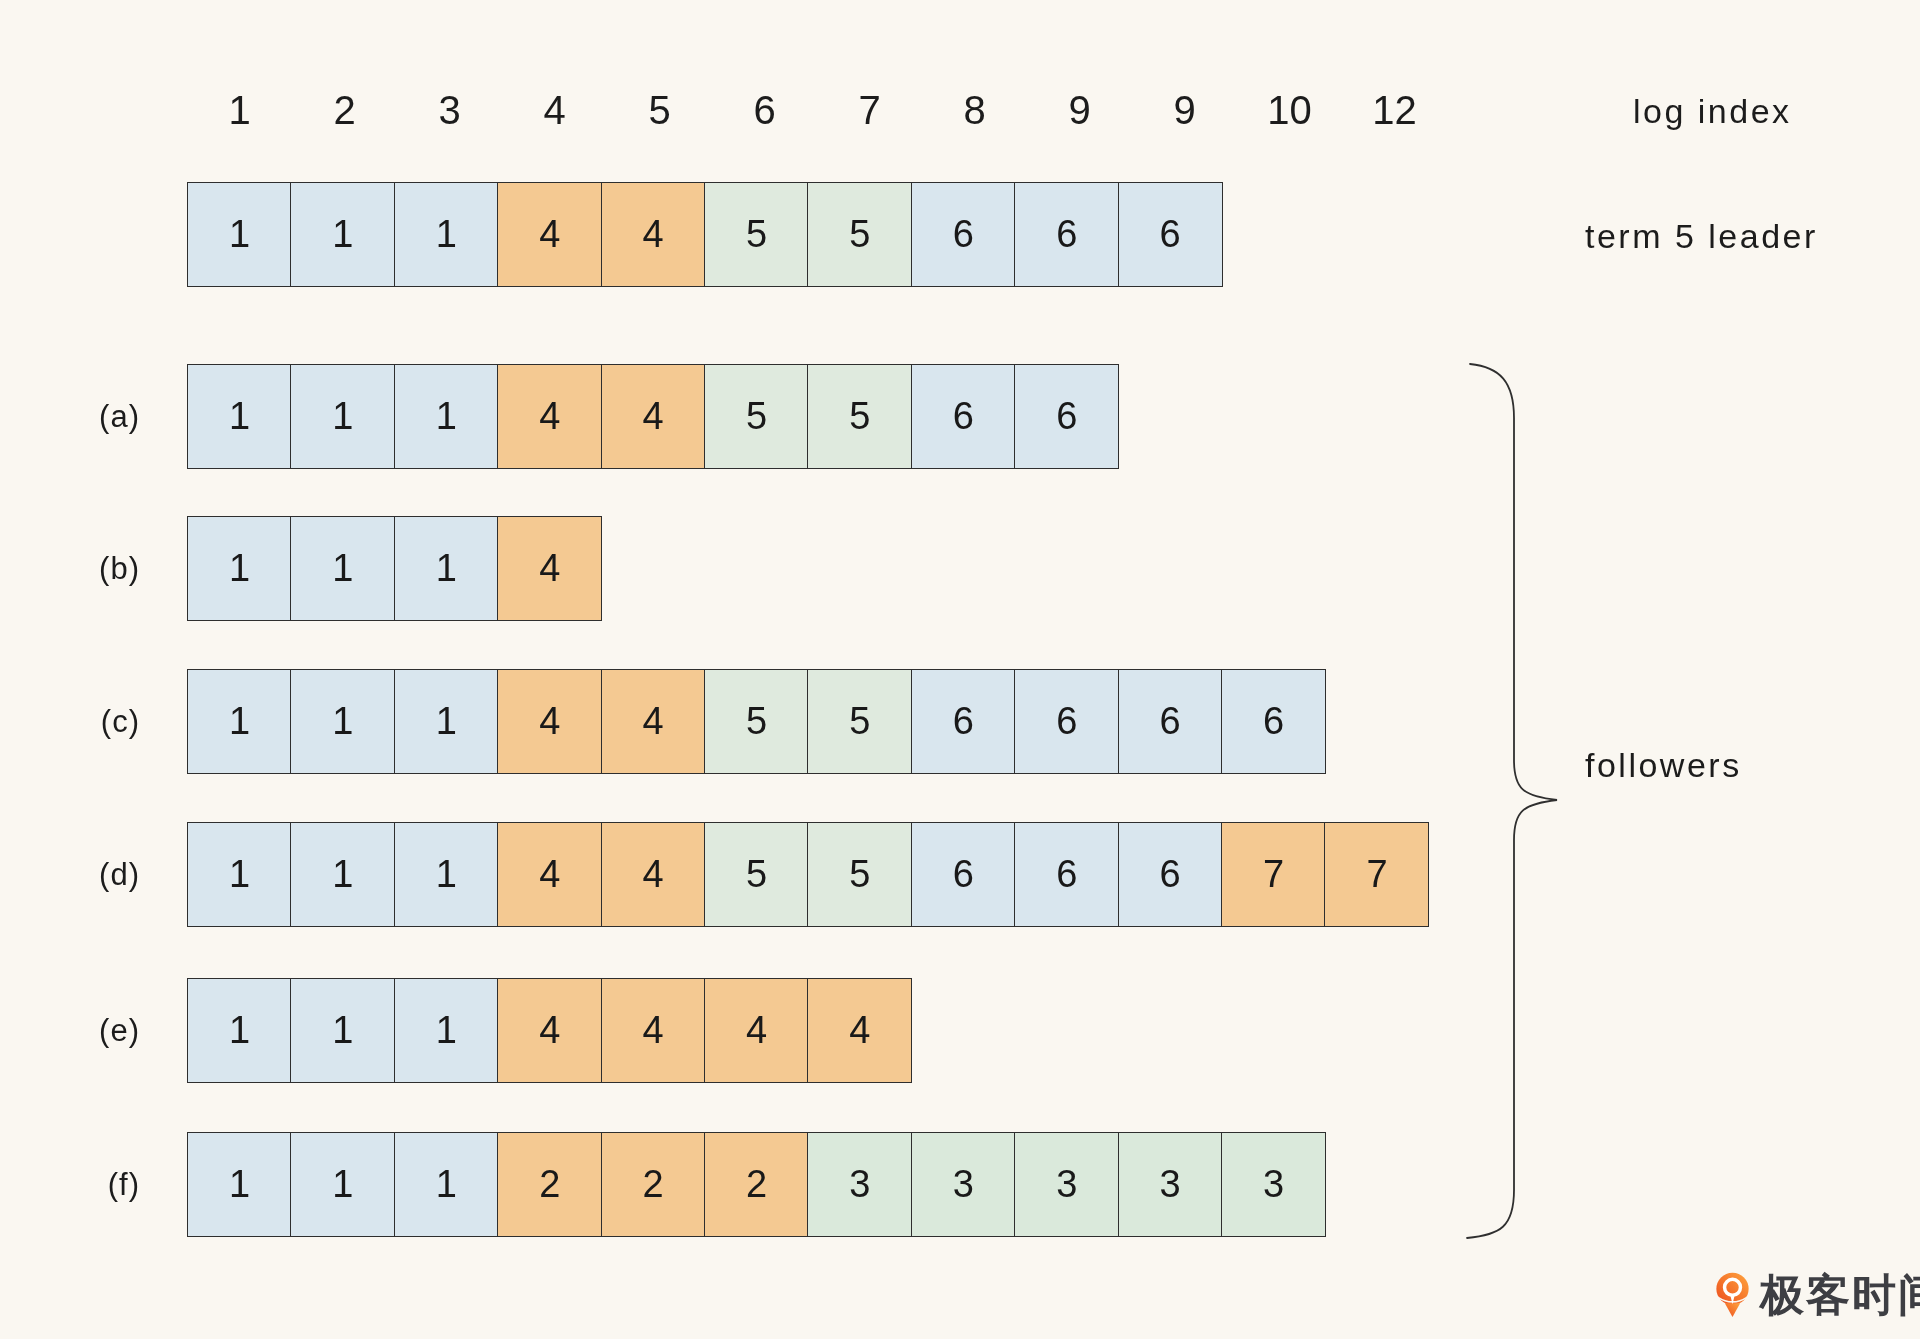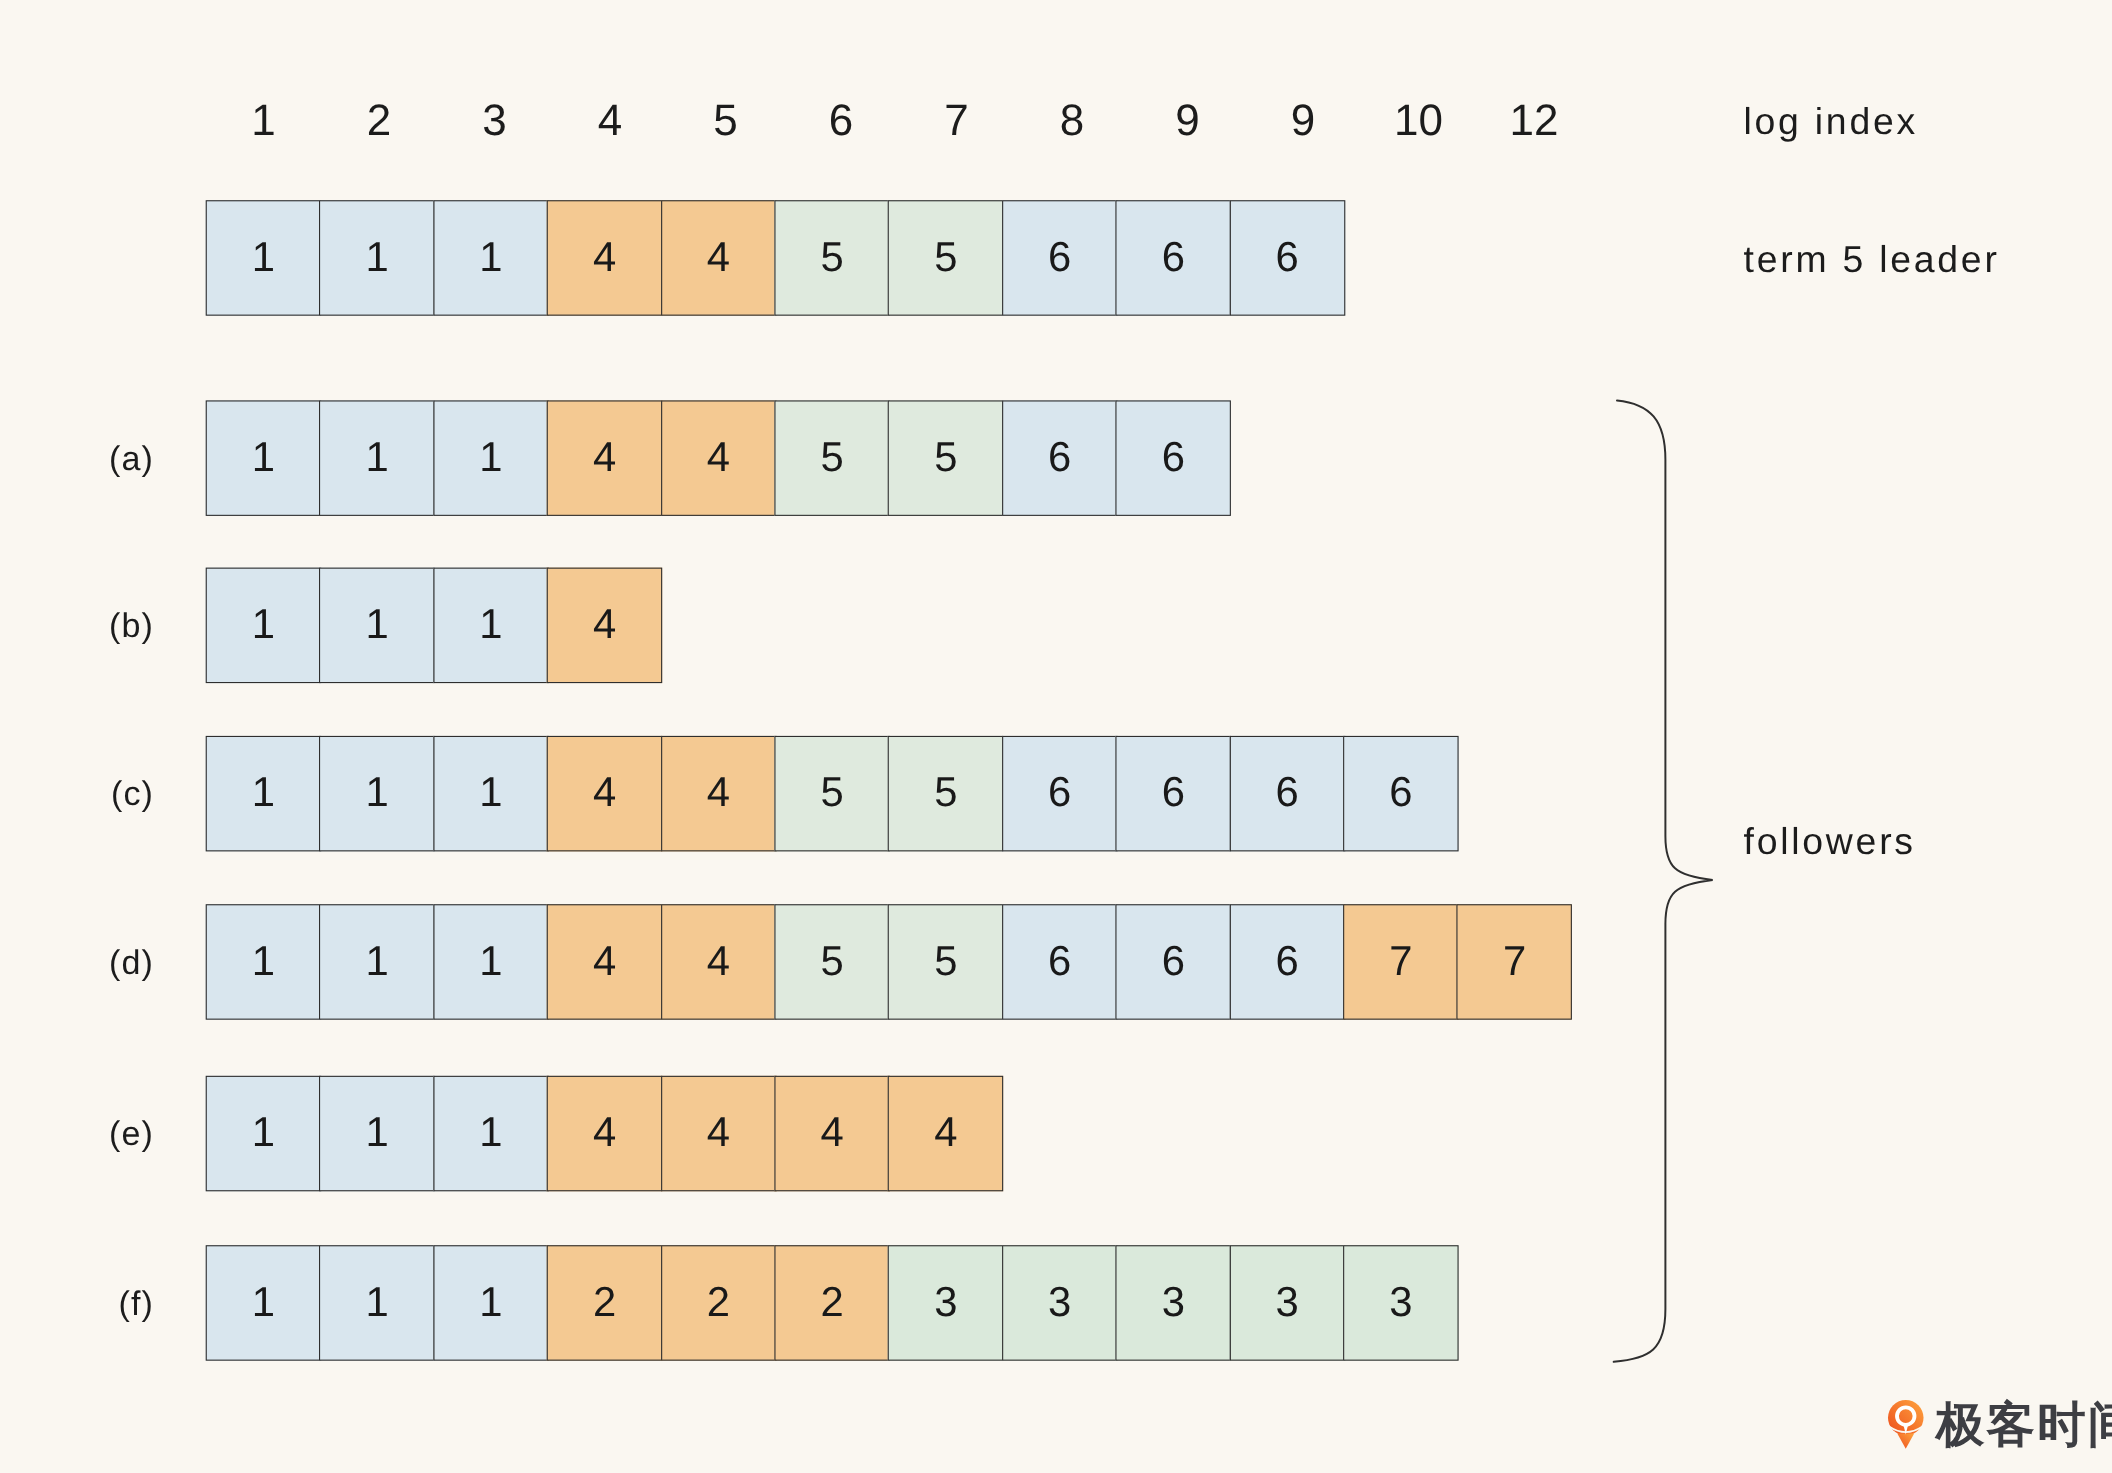--- a/index.html
+++ b/index.html
@@ -41,21 +41,21 @@
     display:flex;align-items:center;justify-content:flex-end;
     font-size:31px;font-weight:300;color:#1c1c1c;
     letter-spacing:1px;
   }
   
   .side-label{
     position:absolute;left:1585px;
     font-size:34px;font-weight:300;color:#1c1c1c;
     letter-spacing:2.5px;white-space:nowrap;
   }
-  .log-index-label{top:92px;}
+  .log-index-label{top:92px;margin-left:48px;}
   .leader-label{top:217px;}
   .followers-label{top:746px;}
   
   .brace-svg{
     position:absolute;left:0;top:0;width:1920px;height:1339px;
     pointer-events:none;
   }
   
   .logo{
     position:absolute;left:1714px;top:1266px;

